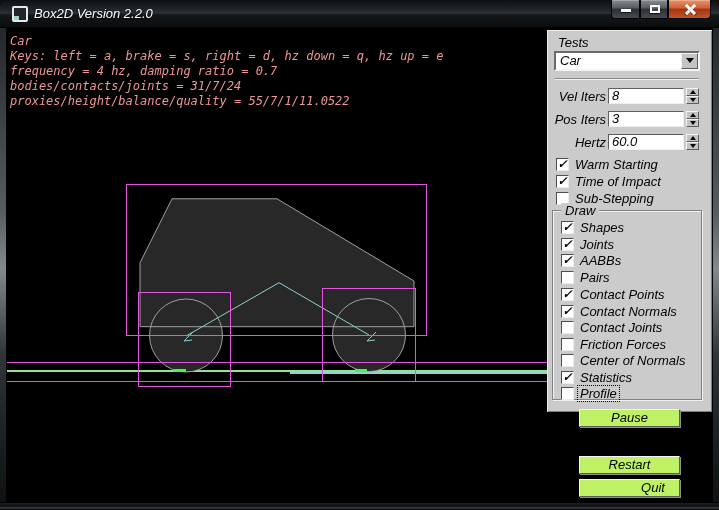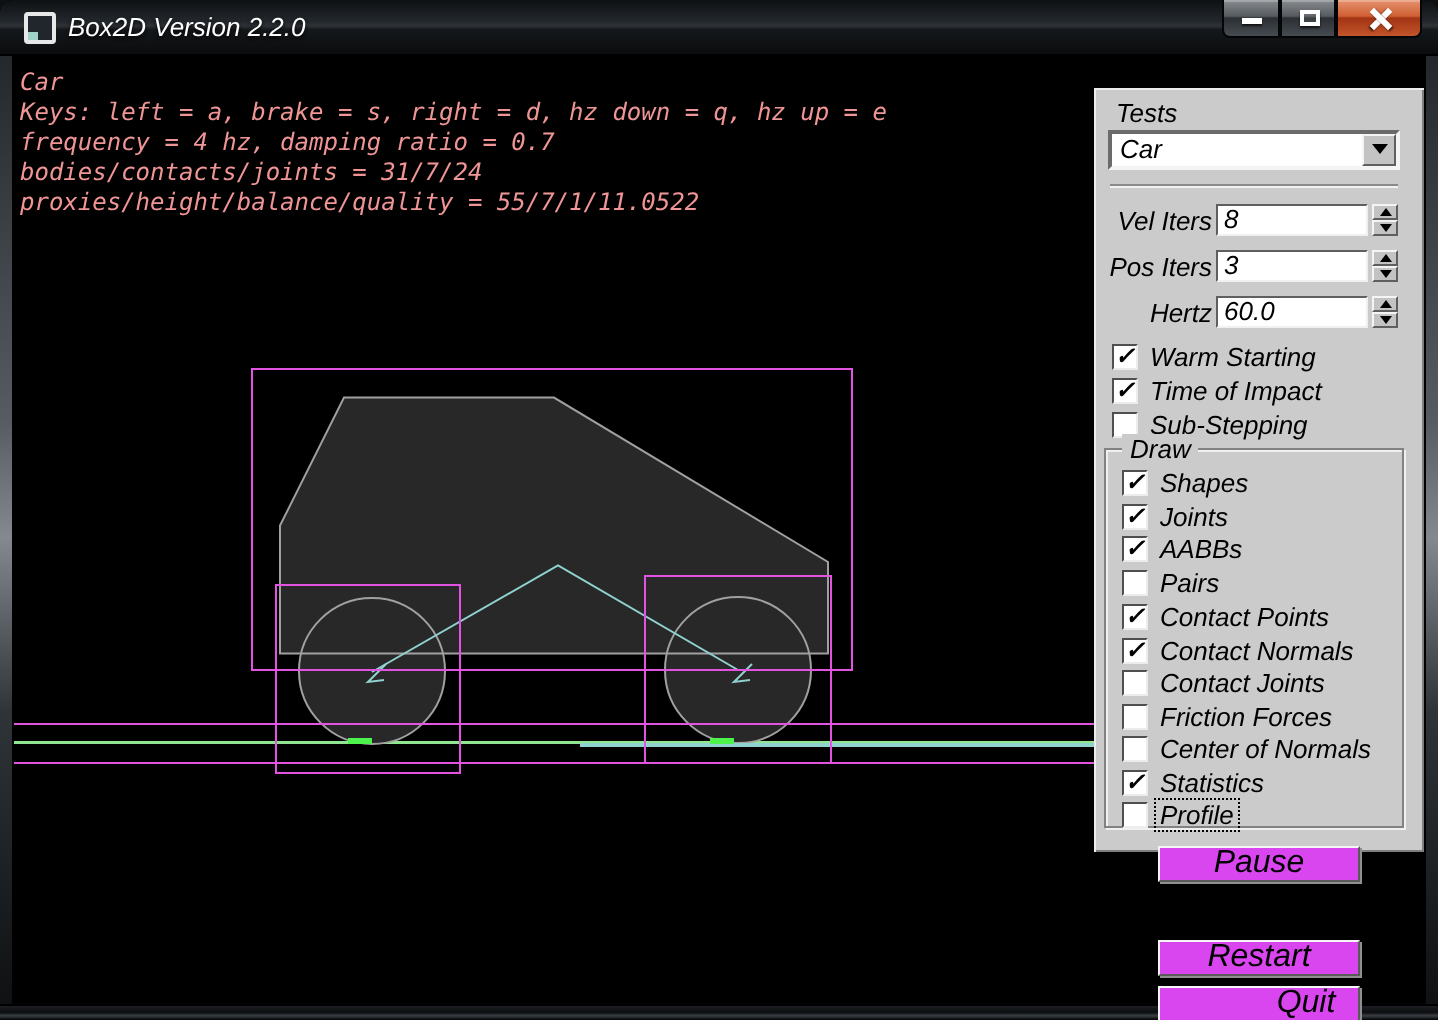--- a/index.html
+++ b/index.html
@@ -73,21 +73,21 @@
   
   .sim-canvas {
     position:absolute; left:7px; top:28px; width:540px; height:474px;
     background:#000;
   }
   .sim-canvas svg { display:block; }
   .sim-text { font-family:"DejaVu Sans Mono", monospace; font-size:12px; }
 
   
   .panel {
-    position:absolute; left:547px; top:44px; width:165px; height:382px;
+    position:absolute; left:547px; top:30px; width:165px; height:382px;
     background:#cbcbcb; color:#000; font-size:13px;
     box-shadow:inset 1px 1px 0 #ececec, inset -1px -1px 0 #7f7f7f;
   }
   .panel .static-label { position:absolute; white-space:nowrap; }
 
   .dropdown {
     position:absolute; left:7px; top:21px; width:146px; height:20px;
     background:#fff;
     border:2px solid; border-color:#6b6b6b #f4f4f4 #f4f4f4 #6b6b6b;
   }
@@ -123,23 +123,23 @@
 
   .groupbox {
     position:absolute; left:5px; top:180px; width:150px; height:190px;
     border:1px solid #828282;
     box-shadow:inset 1px 1px 0 #f0f0f0, 1px 1px 0 #f0f0f0;
   }
   .groupbox-title { position:absolute; left:8px; top:-8px; background:#cbcbcb; padding:0 4px; }
 
   .glui-btn {
     position:absolute; left:32px; width:101px; height:18px;
-    background:#d946ef; border:1px solid; border-color:#f5f5f5 #5a5a5a #5a5a5a #f5f5f5;
+    background:#bef264; border:1px solid; border-color:#f5f5f5 #5a5a5a #5a5a5a #f5f5f5;
     box-shadow:1px 1px 0 #8f8f8f;
-    text-align:center; line-height:16px; font-size:16px;
+    text-align:center; line-height:16px; font-size:13px;
   }
 </style>
 </head>
 <body>
 
 <div class="window">
 
   <div class="titlebar">
     <div class="app-icon"></div>
     <div class="title-text">Box2D Version 2.2.0</div>

